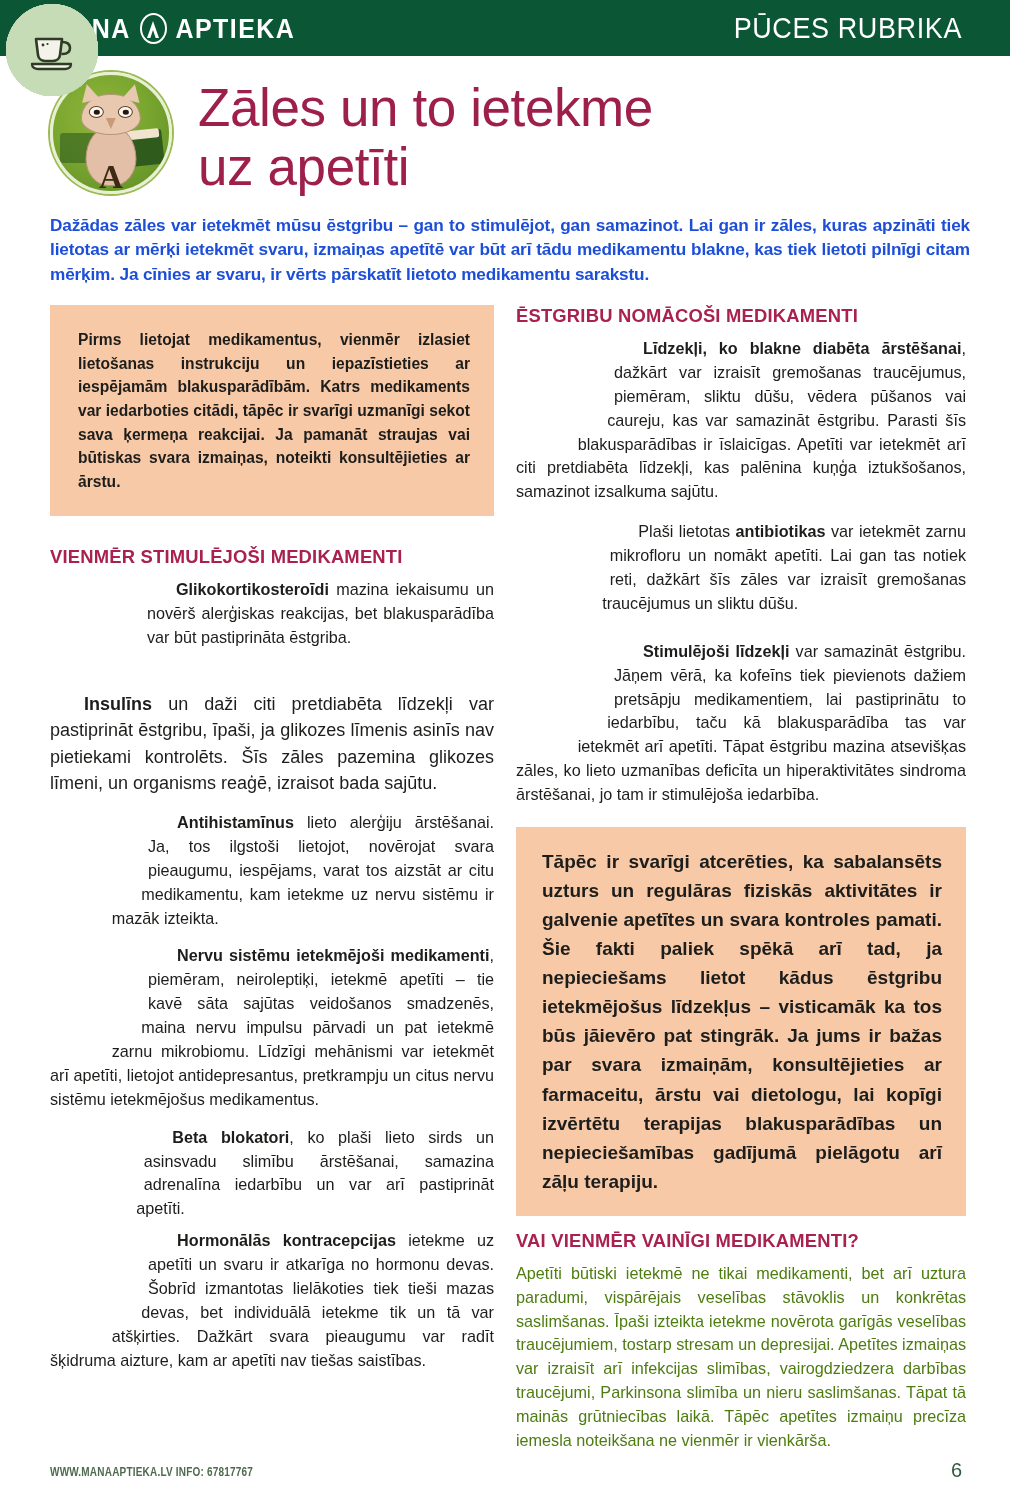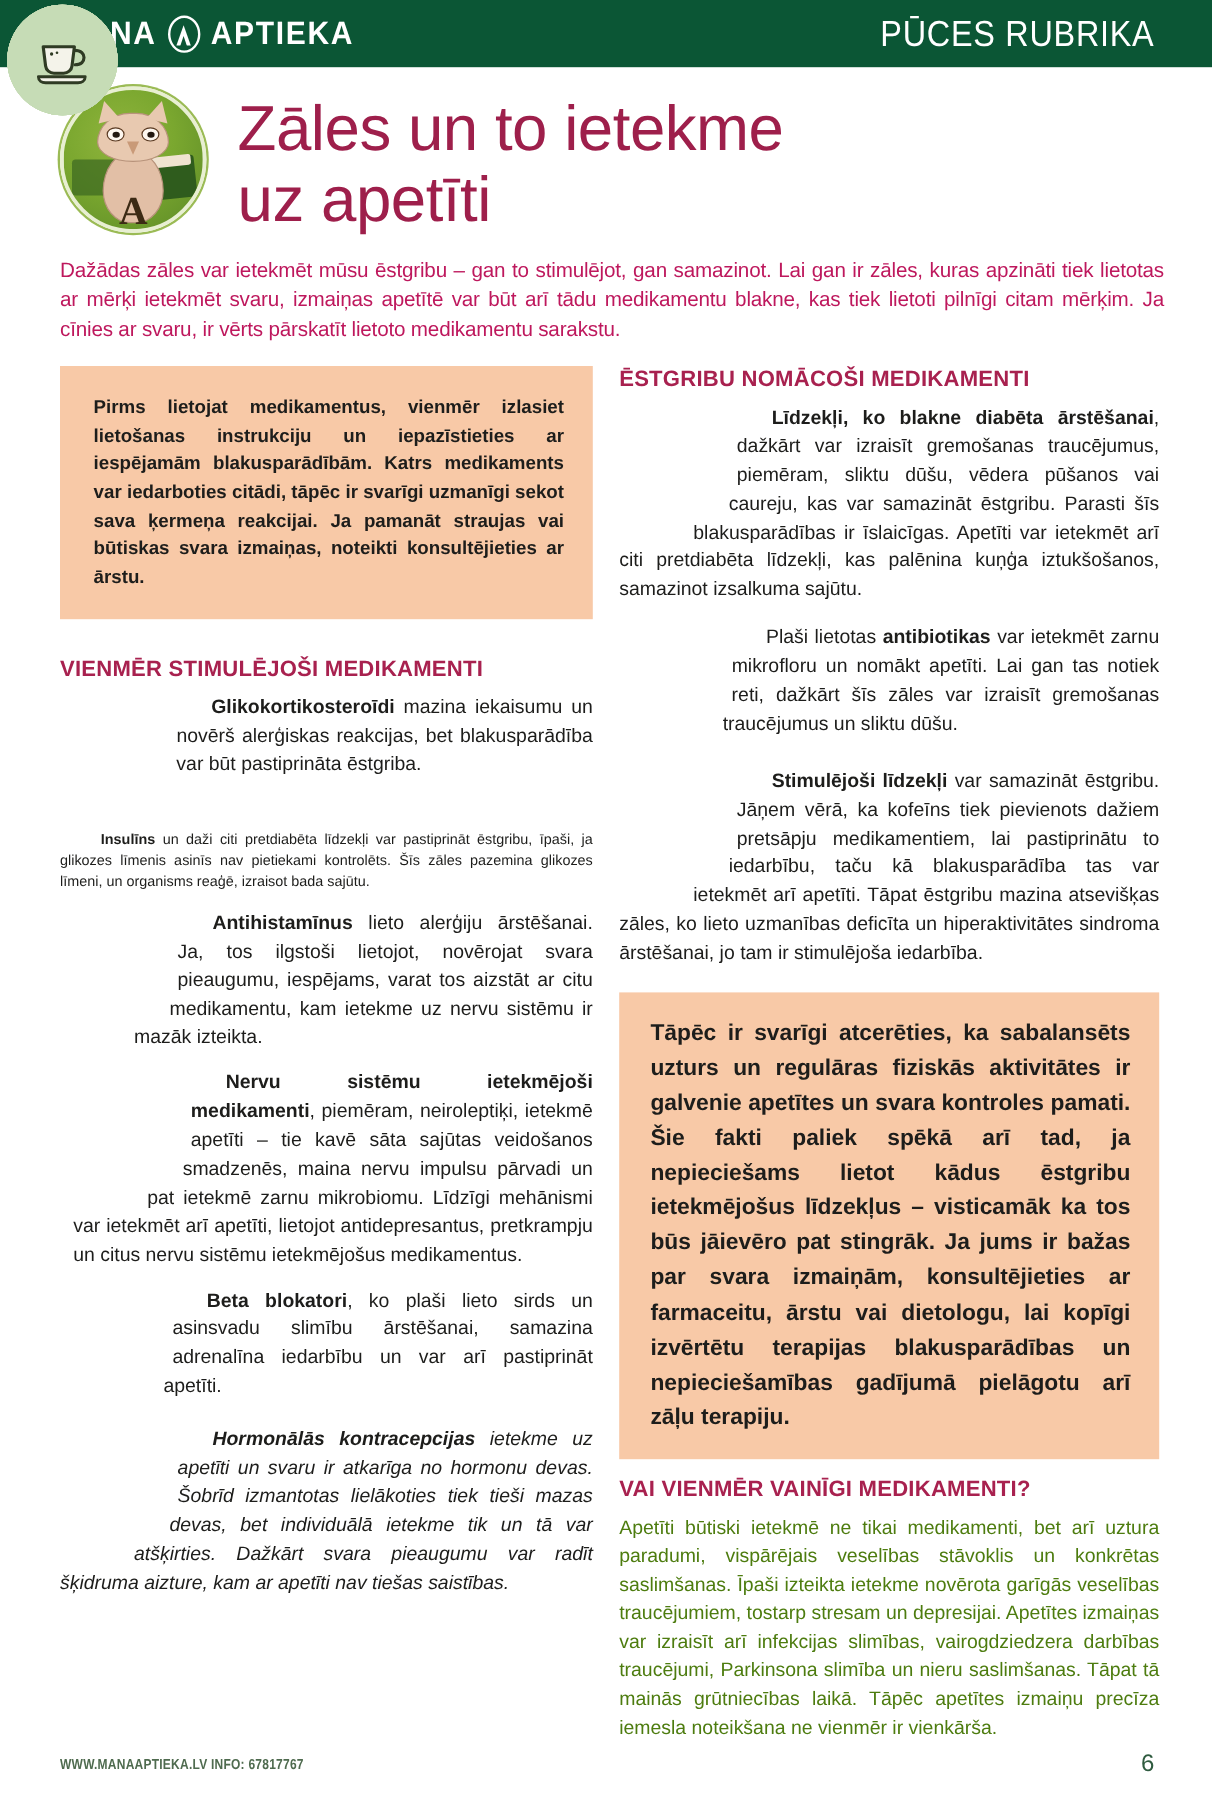--- a/index.html
+++ b/index.html
@@ -189,23 +189,23 @@
     color: #9e1f4b;
     font-size: 53px;
     line-height: 1.12;
     font-weight: 400;
     letter-spacing: -0.4px;
     padding-top: 8px;
   }
 
   
   .intro {
-    color: #be185d;
+    color: #1d4ed8;
     font-size: 17.2px;
-    font-weight: 400;
+    font-weight: 700;
     line-height: 1.44;
     text-align: justify;
     padding: 16px 40px 0 50px;
     letter-spacing: -0.15px;
   }
 
   
   .columns {
     display: flex;
     gap: 22px;
@@ -272,21 +272,21 @@
     float: left;
     width: 104px;
     height: 100px;
     shape-outside: circle(50% at 46px 46px);
   }
   .float-icon.tall { height: 104px; }
   .float-icon.short { height: 86px; }
   .para-indent { text-indent: 34px; }
 
   .plain-para {
-    font-size: 12px;
+    font-size: 18px;
     line-height: 1.475;
     color: #1d1d1b;
     text-align: justify;
     text-justify: inter-word;
     text-indent: 34px;
     margin-top: 13px;
   }
   .clearfix:after { content: ""; display: block; clear: both; }
 
   
@@ -408,21 +408,21 @@
               <path d="M29 31 L29 45"></path>
               <path d="M29 37 C23 34 20 36 19 39 C22 41 26 41 29 38"></path>
               <path d="M29 40 C35 37 38 39 39 42 C36 44 32 44 29 41"></path>
             </g>
           </svg>
         </div>
       </div>
       <p class="item-body para-indent"><b>Antihistamīnus</b><span> lieto alerģiju ārstēšanai. Ja, tos ilgstoši lietojot, novērojat svara pieaugumu, iespējams, varat tos aizstāt ar citu medikamentu, kam ietekme uz nervu sistēmu ir mazāk izteikta.</span></p>
     </div>
 
-    <div class="clearfix" style="margin-top:14px;margin-left:11px;">
+    <div class="clearfix" style="margin-top:14px;">
       <div class="float-icon tall">
         <div class="icon-circle mint">
           <svg width="50" height="50" viewBox="0 0 50 50" aria-hidden="true">
             <g fill="#f4f3ea" stroke="#2f3b24" stroke-width="2" stroke-linejoin="round">
               <path d="M25 8 C19 6 12 9 11 15 C6 17 6 24 10 27 C8 32 12 39 18 39 C20 42 25 42 25 39 Z"></path>
               <path d="M25 8 C31 6 38 9 39 15 C44 17 44 24 40 27 C42 32 38 39 32 39 C30 42 25 42 25 39 Z"></path>
             </g>
             <g stroke="#2f3b24" stroke-width="1.3" stroke-linecap="round" fill="none">
               <path d="M25 10 L25 39"></path>
               <path d="M16 14 L19 17"></path>
@@ -448,21 +448,21 @@
             <g stroke="#2f3b24" stroke-width="2.4" stroke-linecap="round">
               <path d="M26 16 L26 30"></path>
                 <path d="M19 23 L33 23"></path>
             </g>
           </svg>
         </div>
       </div>
       <p class="item-body para-indent"><b>Beta blokatori</b><span>, ko plaši lieto sirds un asinsvadu slimību ārstēšanai, samazina adrenalīna iedarbību un var arī pastiprināt apetīti.</span></p>
     </div>
 
-    <div class="clearfix" style="margin-top:20px;font-style:italic;">
+    <div class="clearfix" style="margin-top:8px;">
       <div class="float-icon tall">
         <div class="icon-circle mint2">
           <svg width="40" height="54" viewBox="0 0 40 54" aria-hidden="true">
             <rect x="8" y="6" width="24" height="42" rx="12" fill="#f4f3ea" stroke="#2f3b24" stroke-width="2.2"></rect>
             <path d="M8 27 L32 27" stroke="#2f3b24" stroke-width="2.2"></path>
             <g stroke="#2f3b24" stroke-width="2" stroke-linecap="round">
               <path d="M20 20 L20 34"></path>
                 <path d="M14 27 L26 27"></path>
             </g>
             <path d="M13 16 C13 12 15.5 10 18 9.6" stroke="#2f3b24" stroke-width="1.4" fill="none" stroke-linecap="round"></path>

